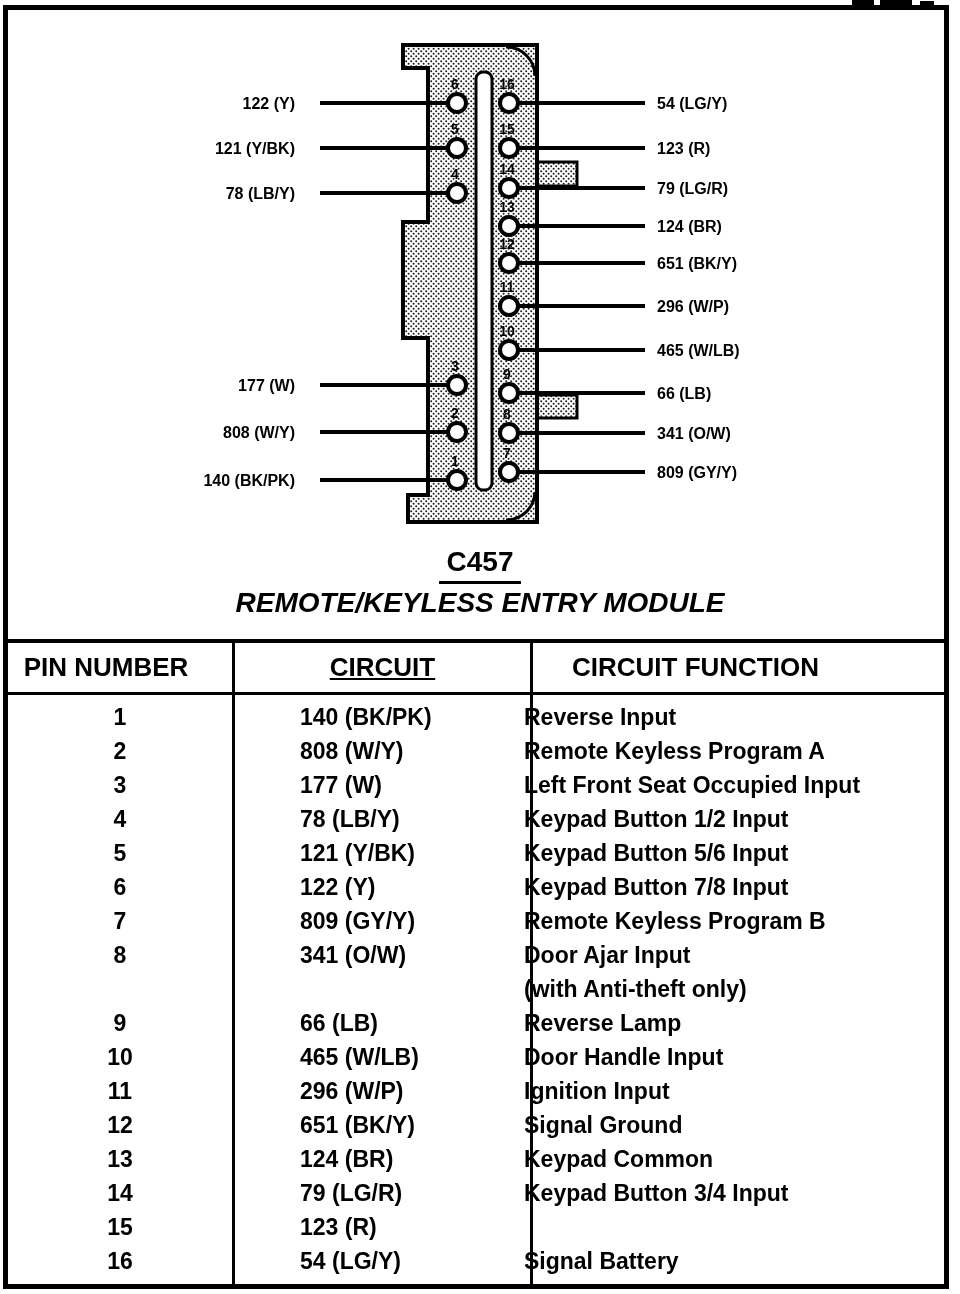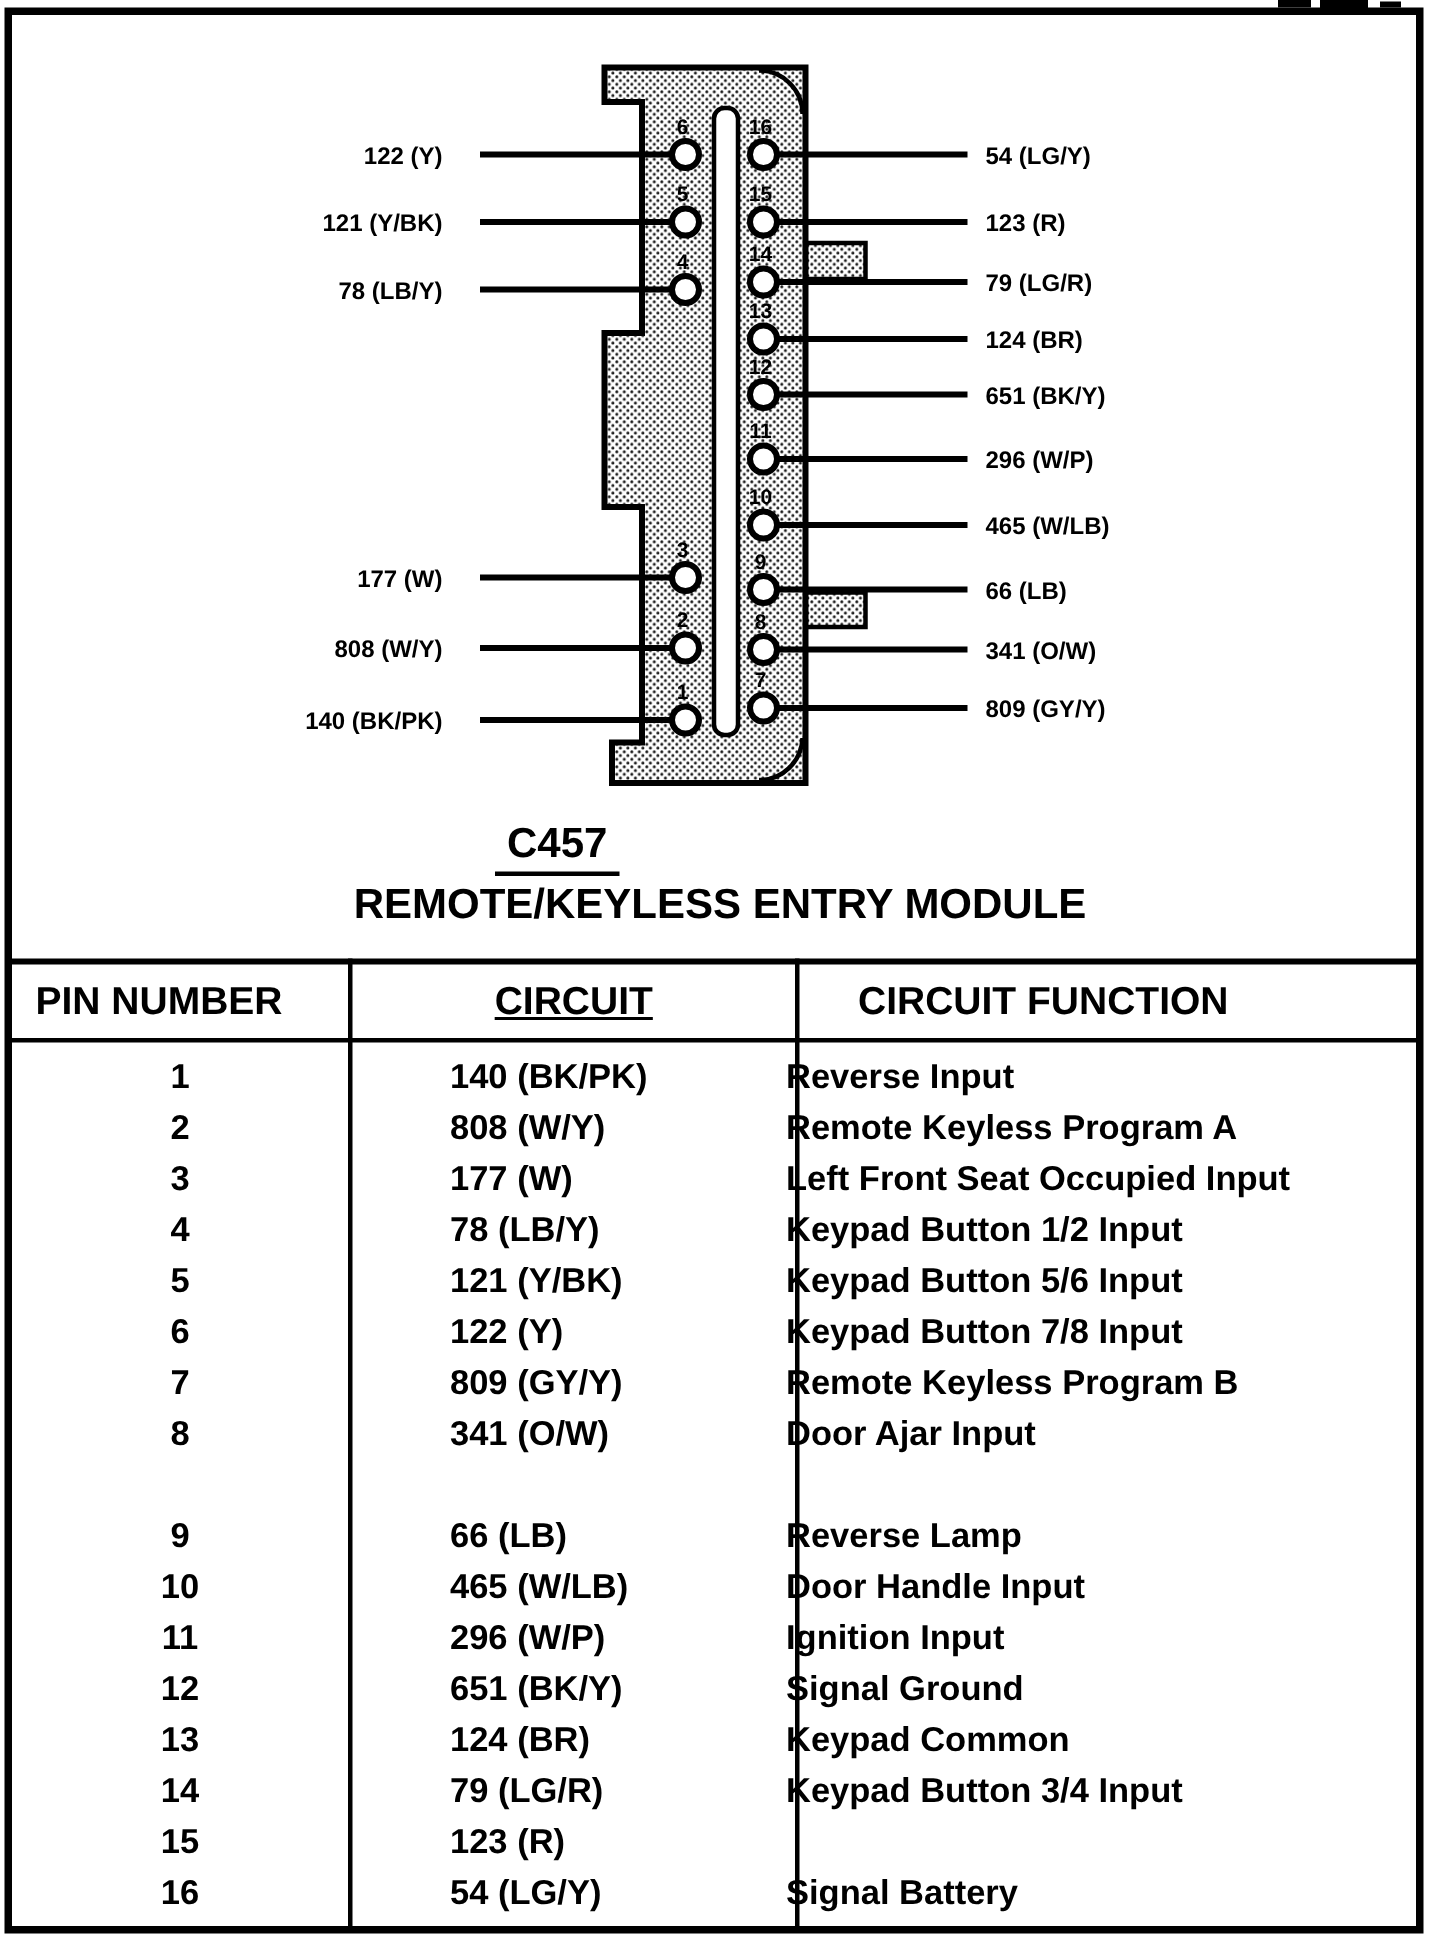--- a/index.html
+++ b/index.html
@@ -11,23 +11,23 @@
   
   .diagram{position:absolute;left:0;top:0;}
   svg text{font-family:"Liberation Sans",sans-serif;font-weight:700;fill:#000;}
   .wlabel{font-size:16px;}
   .pinnum{font-size:14px;text-anchor:middle;}
   .anchor-end{text-anchor:end;}
   .wire{stroke:#000;stroke-width:4;}
   .pin{fill:#fff;stroke:#000;stroke-width:4;}
   .arc{fill:none;stroke:#000;stroke-width:3;}
   
-  .cap-id{position:absolute;left:330px;top:546px;width:300px;text-align:left;font-size:28px;}
+  .cap-id{position:absolute;left:330px;top:546px;width:300px;text-align:center;font-size:28px;}
   .cap-id span{display:inline-block;border-bottom:3px solid #000;padding:0 8px 3px 8px;}
-  .cap-name{position:absolute;left:130px;top:587px;width:700px;text-align:center;font-size:28px;}
+  .cap-name{position:absolute;left:130px;top:587px;width:700px;text-align:center;font-size:28px;font-style:italic;}
   
   .hline{position:absolute;background:#000;}
   .vline{position:absolute;background:#000;}
   .hdr{position:absolute;top:642px;height:50px;line-height:50px;text-align:center;font-size:26px;}
   .trow{position:absolute;left:8px;width:936px;height:34px;font-size:23px;line-height:34px;}
   .cell-pin{position:absolute;left:0;width:224px;text-align:center;}
   .cell-cir{position:absolute;left:292px;}
   .cell-fn{position:absolute;left:516px;}
 </style>
 </head>
@@ -205,20 +205,23 @@
   <div class="trow" style="top:904px;">
     <span class="cell-pin">7</span>
     <span class="cell-cir">809 (GY/Y)</span>
     <span class="cell-fn">Remote Keyless Program B</span>
   </div>
   <div class="trow" style="top:938px;">
     <span class="cell-pin">8</span>
     <span class="cell-cir">341 (O/W)</span>
     <span class="cell-fn">Door Ajar Input</span>
   </div>
+  <div class="trow" style="top:972px;">
+    <span class="cell-fn">(with Anti-theft only)</span>
+  </div>
   <div class="trow" style="top:1006px;">
     <span class="cell-pin">9</span>
     <span class="cell-cir">66 (LB)</span>
     <span class="cell-fn">Reverse Lamp</span>
   </div>
   <div class="trow" style="top:1040px;">
     <span class="cell-pin">10</span>
     <span class="cell-cir">465 (W/LB)</span>
     <span class="cell-fn">Door Handle Input</span>
   </div>

